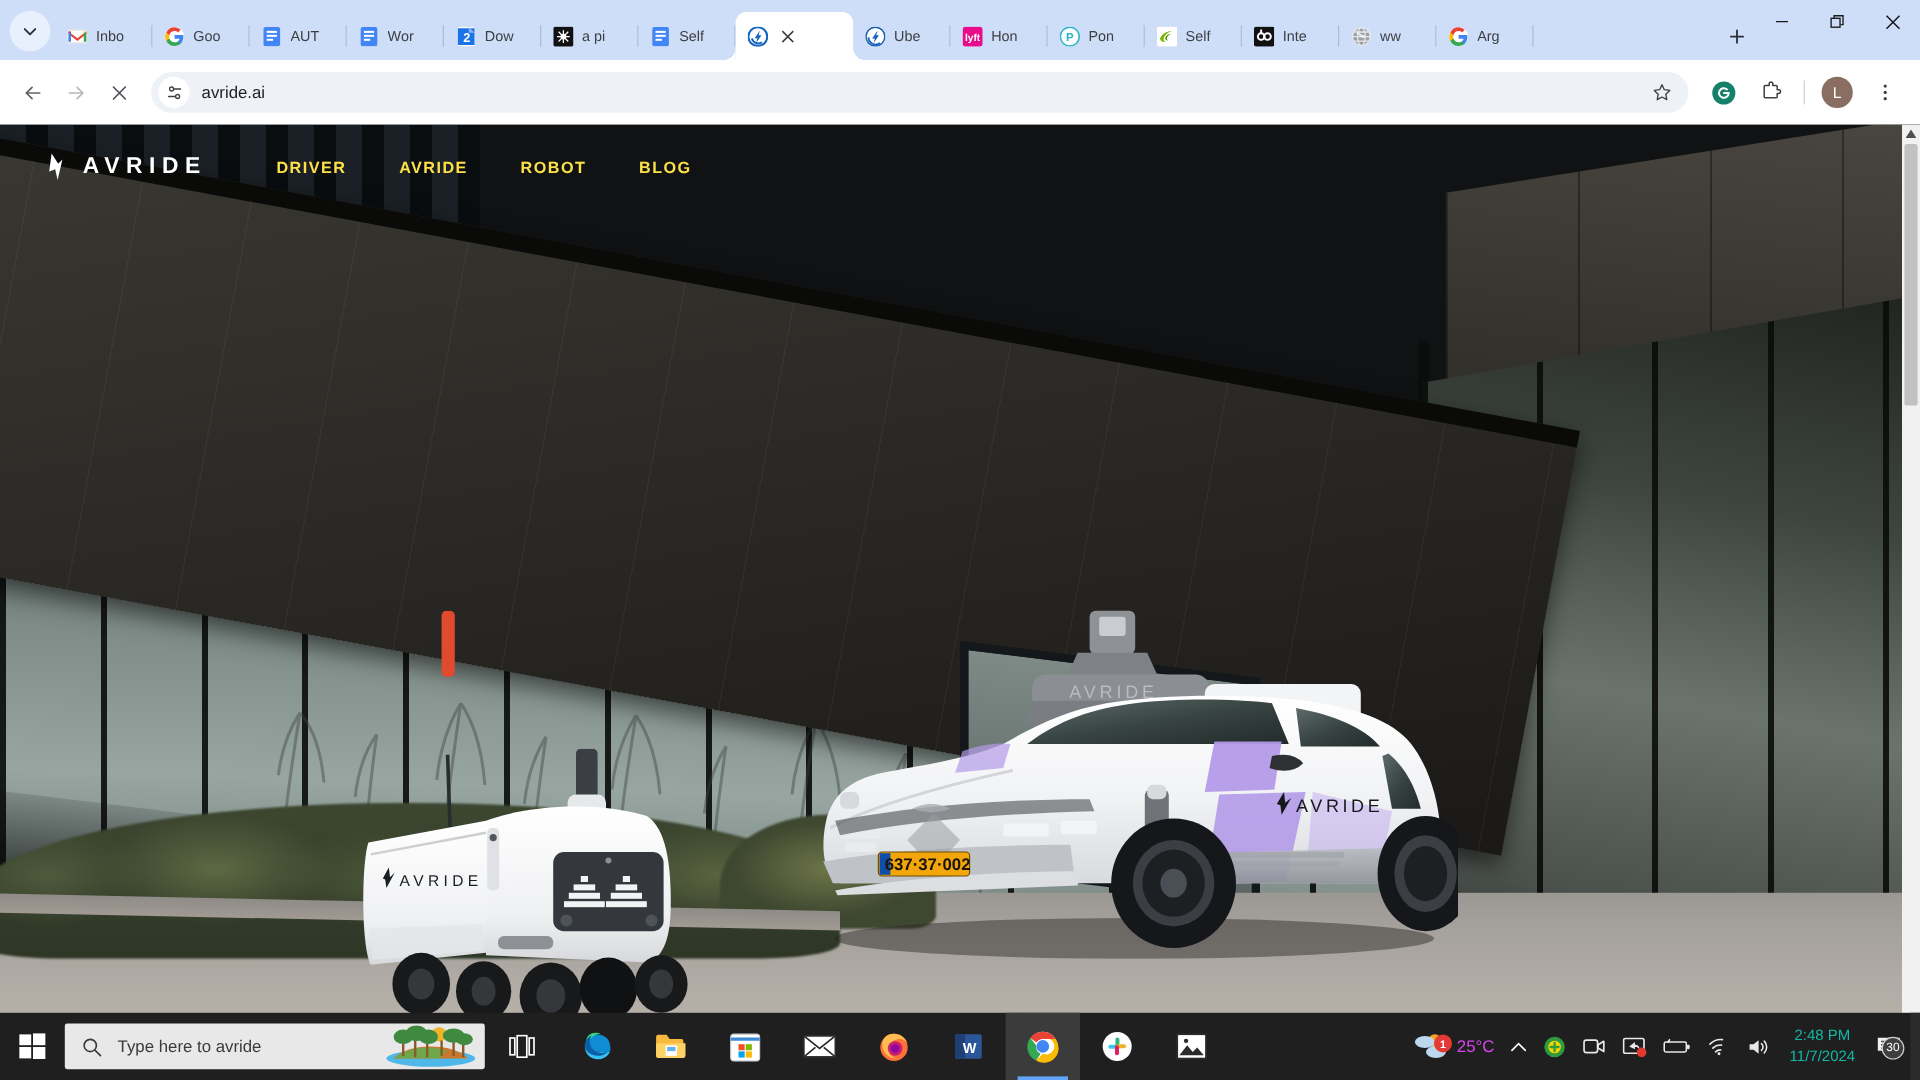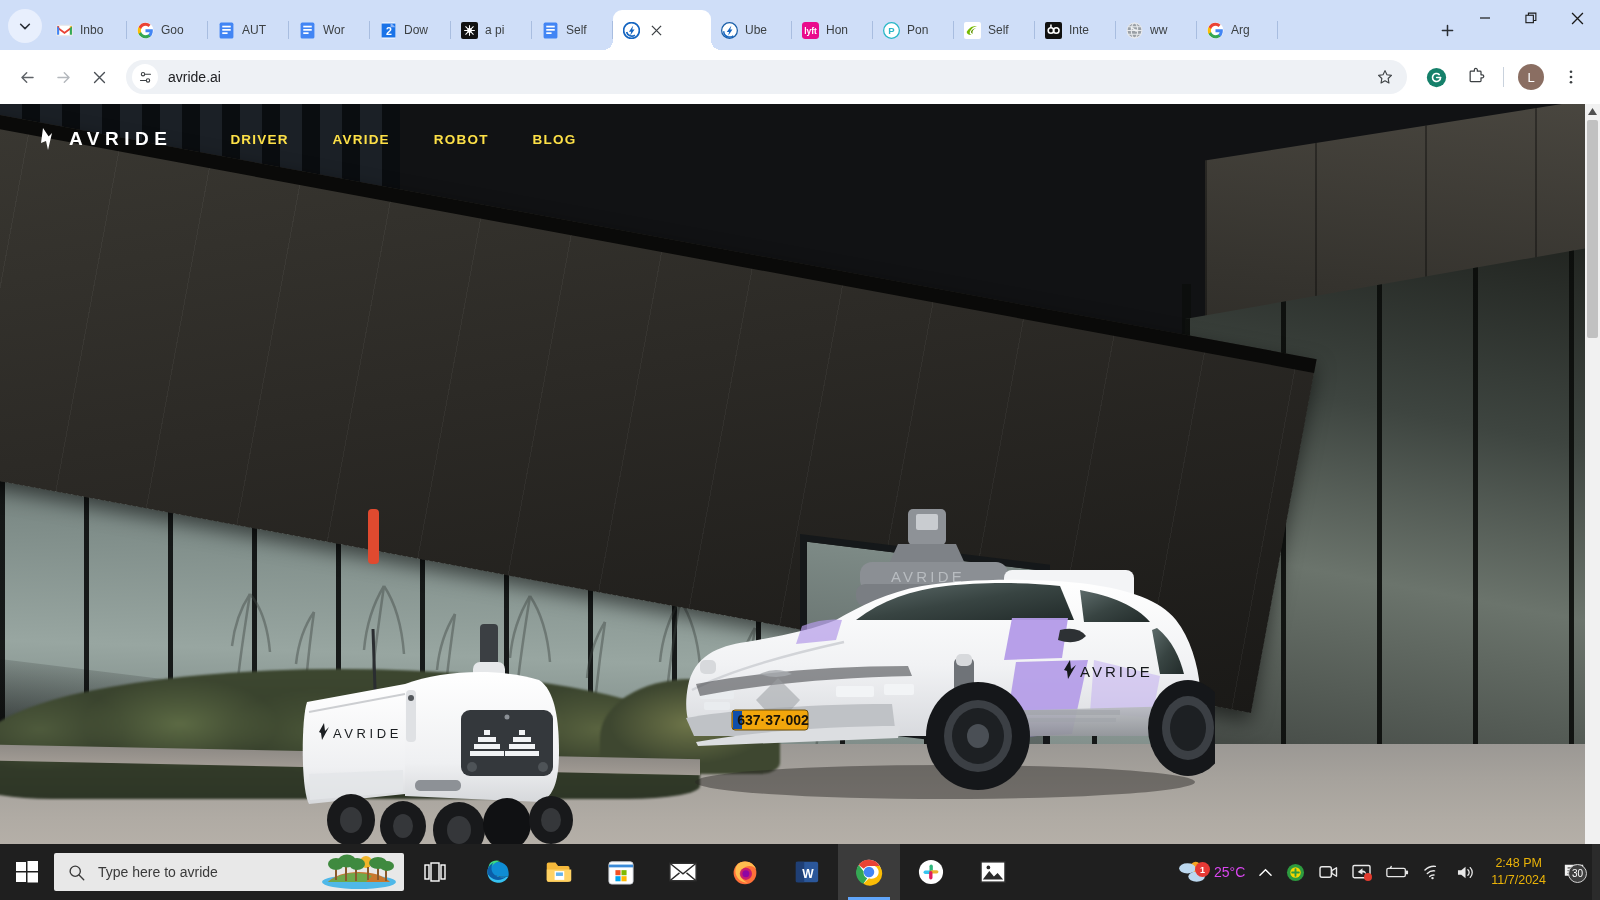--- a/index.html
+++ b/index.html
@@ -280,21 +280,21 @@
   }
   .tb-app.active { background: #3b3b3b; }
   .tb-app.active::after {
     content: ""; position: absolute; bottom: 0; left: 10px; right: 10px; height: 3px;
     background: #60a5fa;
   }
   .tray { margin-left: auto; display: flex; align-items: center; height: 56px; gap: 0; }
   .tray-item { padding: 0 7px; display: flex; align-items: center; cursor: pointer; height: 56px; }
   .tray-temp { color: #d946ef; font-size: 14px; margin-left: 7px; }
   .clock {
-    color: #eab308; font-size: 12.5px; line-height: 17px; text-align: center;
+    color: #14b8a6; font-size: 12.5px; line-height: 17px; text-align: center;
     padding: 0 10px 0 8px; cursor: pointer;
   }
   .notif-badge {
     position: absolute; right: -2px; bottom: -1px; width: 19px; height: 19px;
     border-radius: 50%; background: #3f3f3f; border: 1.5px solid #cfcfcf;
     color: #fff; font-size: 10px; display: flex; align-items: center; justify-content: center;
   }
   .weather-badge {
     position: absolute; right: -3px; top: 2px; width: 15px; height: 15px; border-radius: 50%;
     background: #e53935; color: #fff; font-size: 9px;

